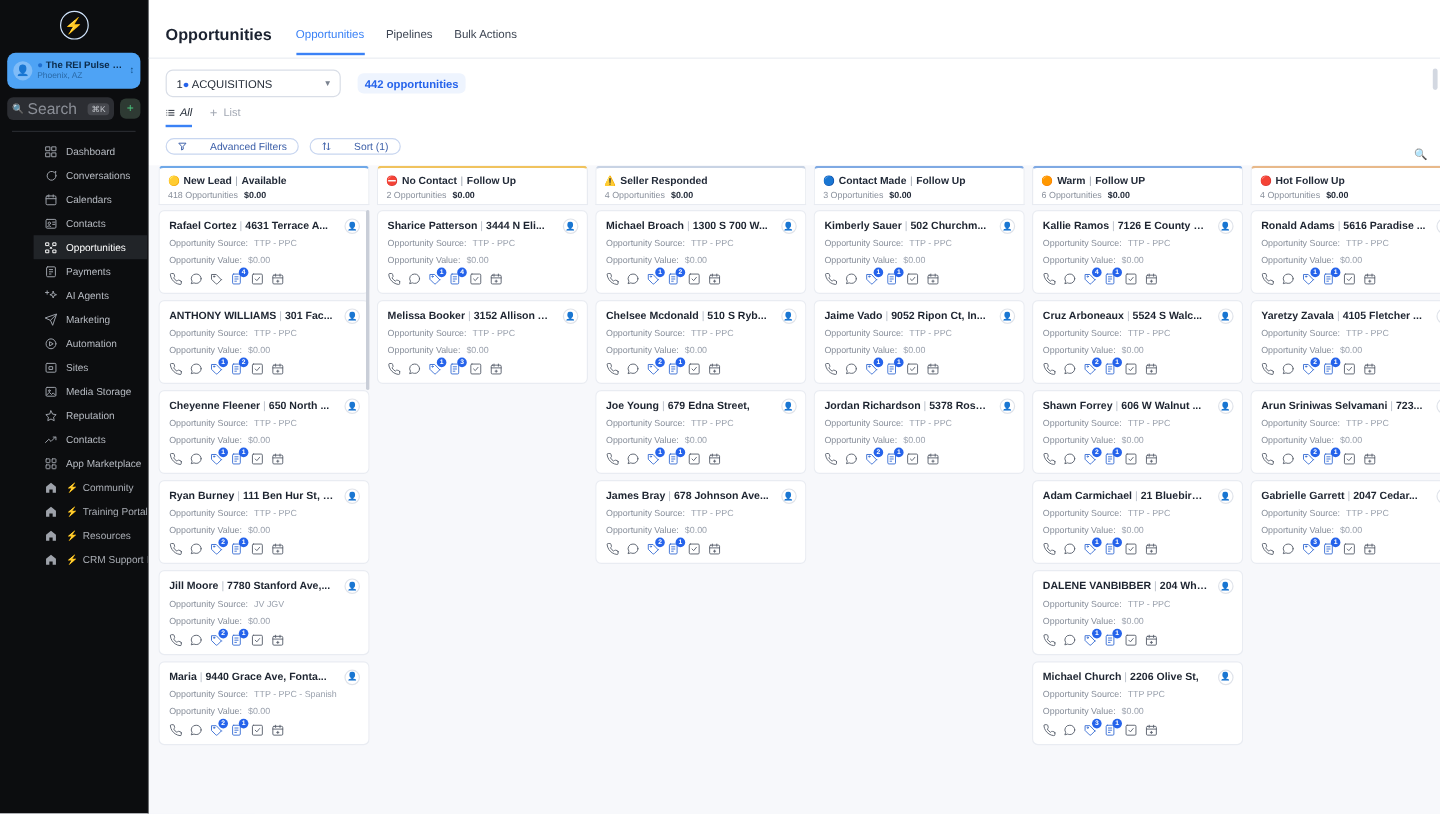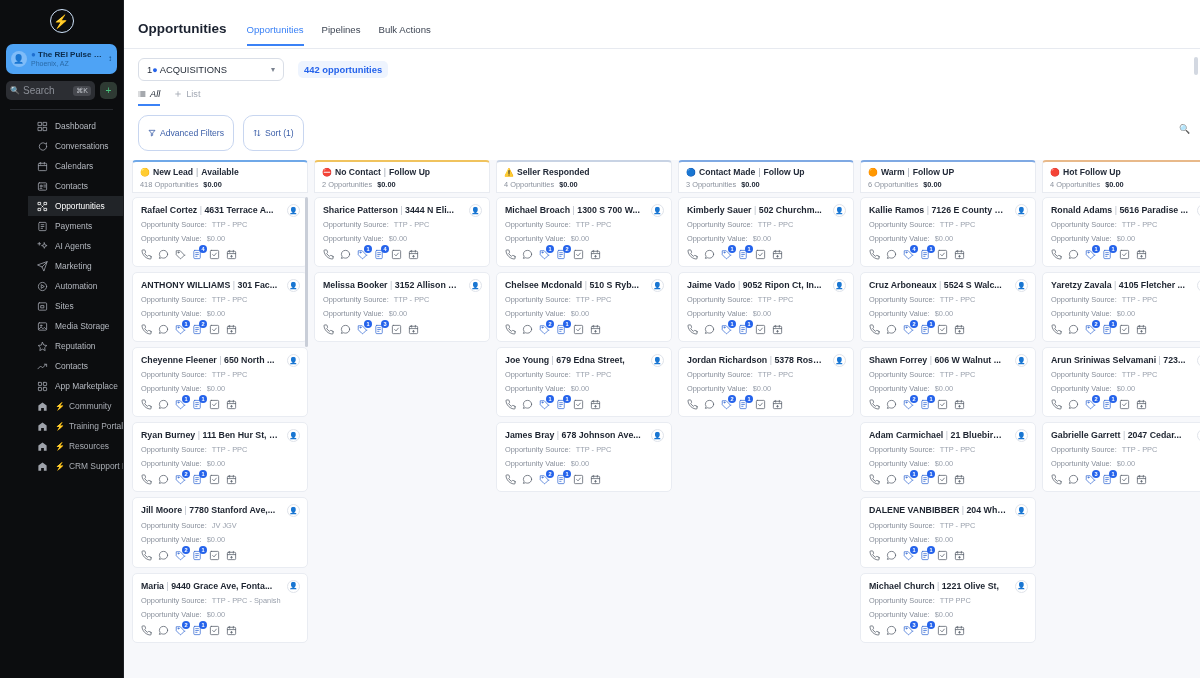--- a/index.html
+++ b/index.html
@@ -41,21 +41,21 @@
   .ws-name .ws-dot { color: #1f6fd0; font-size: 8px; }
   .ws-sub { font-size: 7px; color: #2a6aa8; white-space: nowrap; overflow: hidden; }
   .ws-chev { font-size: 8px; color: #0e4a80; line-height: .8; flex: 0 0 auto; }
 
   .searchrow { display: flex; gap: 5px; margin: 7px 6px 0 6px; align-items: center; }
   .searchbox {
     flex: 1 1 auto; height: 19px; background: #2c2e33; border-radius: 5px;
     display: flex; align-items: center; padding: 0 4px; gap: 3px; min-width: 0;
   }
   .searchbox .mag { font-size: 8px; color: #8b8f97; }
-  .searchbox .ph { font-size: 10px; color: #8b8f97; flex: 1 1 auto; }
+  .searchbox .ph { font-size: 13px; color: #8b8f97; flex: 1 1 auto; }
   .kbd { font-size: 7px; background: #46484e; color: #c3c6cc; border-radius: 3px; padding: 1px 3px; }
   .addbtn {
     width: 17px; height: 17px; border-radius: 5px; background: #2e3a33;
     color: #49c47d; font-size: 10px; display: flex; align-items: center;
     justify-content: center; flex: 0 0 17px;
   }
   .divider { height: 1px; background: #27292e; margin: 9px 10px 6px 10px; }
 
   .nav { flex: 1 1 auto; overflow: hidden; padding-left: 28px; }
   .nav-item {
@@ -98,21 +98,21 @@
 
   .row2 { display: flex; align-items: center; gap: 14px; margin-top: 8px; padding-bottom: 0; }
   .viewtab { display: flex; align-items: center; gap: 4px; font-size: 9.2px;
              color: #1f2733; padding-bottom: 5px; border-bottom: 2px solid transparent; }
   .viewtab.active { border-bottom-color: #3b82f6; font-style: italic; }
   .viewtab.muted { color: #a3a9b4; }
   .viewtab svg { display: block; }
 
   .row3 { display: flex; align-items: center; gap: 9px; padding: 9px 0 9px 0; }
   .pill {
-    display: flex; align-items: center; gap: 4px; height: 36px; padding: 0 9px;
+    display: flex; align-items: center; gap: 19px; height: 14px; padding: 0 9px;
     border: 1px solid #c8d6f0; border-radius: 10px; background: #fff;
     font-size: 8.6px; color: #3b5ea8;
   }
   .pill svg { display:block; }
   .searchicon-right {
     position: absolute; right: 8px; top: 121px; width: 15px; height: 15px;
     border-radius: 50%; background: #fff; display: flex; align-items: center;
     justify-content: center; color: #7c838f; font-size: 9px;
   }
 
@@ -1492,21 +1492,21 @@
                 </span>
                 <span class="ico">
                   <svg width="11" height="11" viewBox="0 0 24 24" fill="none" stroke="currentColor" stroke-width="1.7" stroke-linecap="round" stroke-linejoin="round">
                     <rect x="3" y="5" width="18" height="16" rx="2"></rect>
                     <path d="M8 3v4M16 3v4M3 10h18M12 14v4M10 16h4"></path>
                   </svg>
                 </span>
               </div>
             </div>
             <div class="card">
-              <div class="card-title"><span>Michael Church</span> <span class="bar">|</span> <span>1221 Olive St,</span></div>
+              <div class="card-title"><span>Michael Church</span> <span class="bar">|</span> <span>2206 Olive St,</span></div>
               <div class="card-avatar">👤</div>
               <div class="kv">
                 <span class="k">Opportunity Source:</span>
                 <span class="v">TTP PPC</span>
               </div>
               <div class="kv">
                 <span class="k">Opportunity Value:</span>
                 <span class="v">$0.00</span>
               </div>
               <div class="icons">

